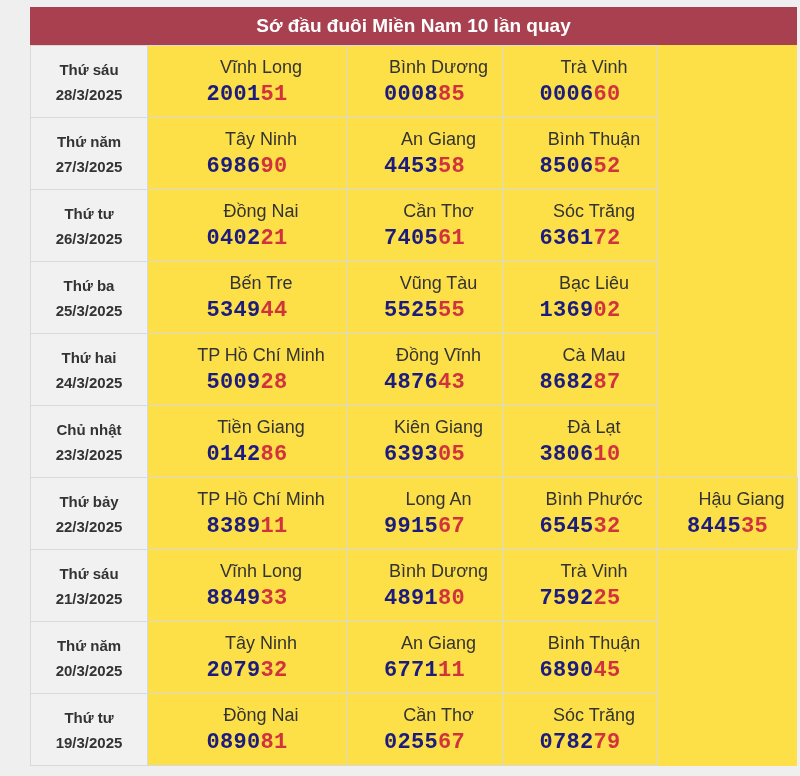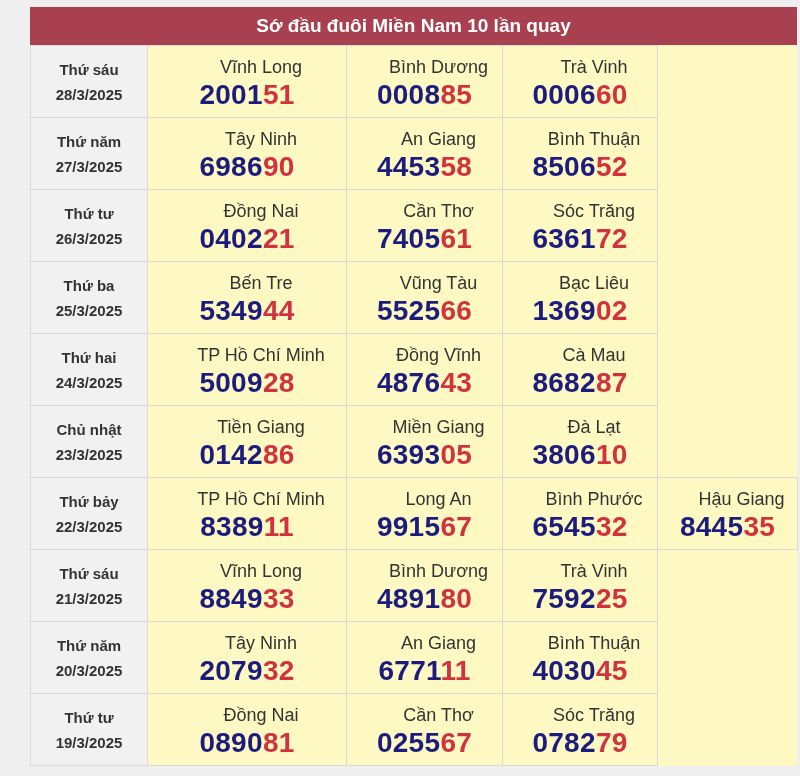--- a/index.html
+++ b/index.html
@@ -3,33 +3,33 @@
 <meta charset="utf-8">
 <style>
   html, body { margin: 0; padding: 0; }
   body {
     width: 800px; height: 776px; overflow: hidden;
     background: #efefef;
     font-family: "Liberation Sans", sans-serif;
   }
   .wrap {
     position: absolute; left: 30px; top: 7px; width: 767px;
-    background: #fef9c3;
+    background: #fde047;
   }
   .header {
     height: 38px; background: #a8404f; color: #ffffff;
     font-weight: bold; font-size: 19px;
     display: flex; align-items: center; justify-content: center;
   }
   table { border-collapse: collapse; width: 767px; table-layout: fixed; }
   td { border: 1px solid #d9d9d9; padding: 0; text-align: center; vertical-align: middle; height: 71px; }
   td.date { background: #f1f1f1; width: 116px; color: #333; font-weight: bold; font-size: 15px; line-height: 25px; }
   td.empty { border: none; border-left: 1px solid #d9d9d9; }
   .prov { font-size: 18px; color: #333; line-height: 26px; margin-left: 28px; }
-  .num { font-size: 28px; font-weight: bold; line-height: 30px; letter-spacing: 0.3px; }
+  .num { font-size: 22px; font-weight: bold; line-height: 30px; letter-spacing: 0.3px; font-family: Liberation Mono, monospace; }
   .head { color: #1c1c7e; }
   .tail { color: #d0333e; }
 </style>
 </head>
 <body>
 
 <div class="wrap">
   <div class="header">Sớ đầu đuôi Miền Nam 10 lần quay</div>
   <table>
     <colgroup>
@@ -101,21 +101,21 @@
           <td class="date">
             <div>Thứ ba</div>
                   <div>25/3/2025</div>
           </td>
           <td>
             <div class="prov">Bến Tre</div>
         <div class="num"><span class="head">5349</span><span class="tail">44</span></div>
           </td>
           <td>
             <div class="prov">Vũng Tàu</div>
-        <div class="num"><span class="head">5525</span><span class="tail">66</span></div>
+        <div class="num"><span class="head">5525</span><span class="tail">55</span></div>
           </td>
           <td>
             <div class="prov">Bạc Liêu</div>
         <div class="num"><span class="head">1369</span><span class="tail">02</span></div>
           </td>
           <td class="empty"></td>
         </tr>
         <tr>
           <td class="date">
             <div>Thứ hai</div>
@@ -138,21 +138,21 @@
         <tr>
           <td class="date">
             <div>Chủ nhật</div>
                   <div>23/3/2025</div>
           </td>
           <td>
             <div class="prov">Tiền Giang</div>
         <div class="num"><span class="head">0142</span><span class="tail">86</span></div>
           </td>
           <td>
-            <div class="prov">Miền Giang</div>
+            <div class="prov">Kiên Giang</div>
         <div class="num"><span class="head">6393</span><span class="tail">05</span></div>
           </td>
           <td>
             <div class="prov">Đà Lạt</div>
         <div class="num"><span class="head">3806</span><span class="tail">10</span></div>
           </td>
           <td class="empty"></td>
         </tr>
         <tr>
           <td class="date">
@@ -203,21 +203,21 @@
           <td>
             <div class="prov">Tây Ninh</div>
         <div class="num"><span class="head">2079</span><span class="tail">32</span></div>
           </td>
           <td>
             <div class="prov">An Giang</div>
         <div class="num"><span class="head">6771</span><span class="tail">11</span></div>
           </td>
           <td>
             <div class="prov">Bình Thuận</div>
-        <div class="num"><span class="head">4030</span><span class="tail">45</span></div>
+        <div class="num"><span class="head">6890</span><span class="tail">45</span></div>
           </td>
           <td class="empty"></td>
         </tr>
         <tr>
           <td class="date">
             <div>Thứ tư</div>
                   <div>19/3/2025</div>
           </td>
           <td>
             <div class="prov">Đồng Nai</div>

